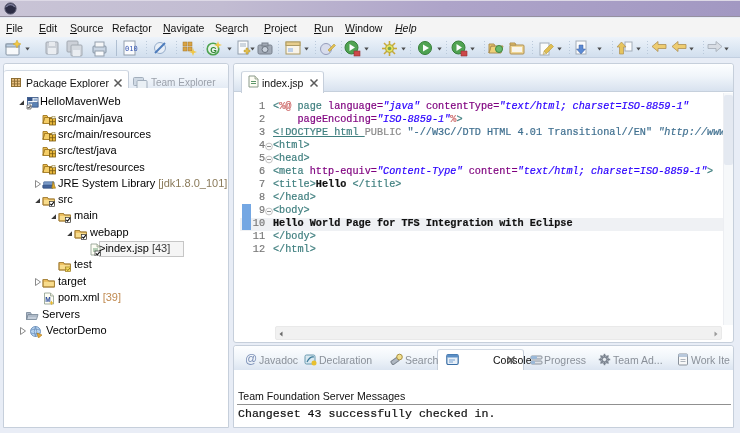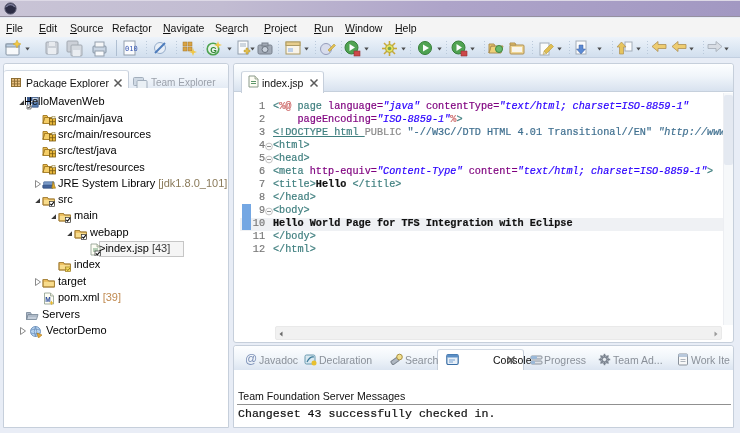--- a/index.html
+++ b/index.html
@@ -22,21 +22,21 @@
 <div class="abs" style="left:0;top:18px;width:740px;height:19px;background:#F4F4F4;font-size:10.5px;color:#101010;">
 <span class="abs" style="left:6px;top:4px;"><u>F</u>ile</span>
 <span class="abs" style="left:39px;top:4px;"><u>E</u>dit</span>
 <span class="abs" style="left:70px;top:4px;"><u>S</u>ource</span>
 <span class="abs" style="left:112px;top:4px;">Refac<u>t</u>or</span>
 <span class="abs" style="left:163px;top:4px;"><u>N</u>avigate</span>
 <span class="abs" style="left:215px;top:4px;">Se<u>a</u>rch</span>
 <span class="abs" style="left:264px;top:4px;"><u>P</u>roject</span>
 <span class="abs" style="left:314px;top:4px;"><u>R</u>un</span>
 <span class="abs" style="left:345px;top:4px;"><u>W</u>indow</span>
-<span class="abs" style="left:395px;top:4px;"><u>H</u>elp</span>
+<span class="abs" style="left:395px;top:4px;font-style:italic;"><u>H</u>elp</span>
 </div>
 
 <div class="abs" style="left:0;top:37px;width:740px;height:21px;background:linear-gradient(180deg,#EDF3FA 0%,#DCE7F3 60%,#D2DFEE 100%);border-bottom:1px solid #C2CFE0;"></div>
 <div style="opacity:0.88;">
 <svg class="abs" style="left:5px;top:40px;" width="17" height="17" viewBox="0 0 17 17">
       <rect x="1" y="4" width="13" height="11" rx="1" fill="#FDFDFD" stroke="#7A8A9A"></rect>
 <rect x="1" y="4" width="13" height="3" fill="#B8CCE0" stroke="#7A8A9A"></rect>
 <path d="M12 0 L13.2 2.8 L16 4 L13.2 5.2 L12 8 L10.8 5.2 L8 4 L10.8 2.8 Z" fill="#F4C430" stroke="#C89A10" stroke-width="0.5"></path>
     </svg>
 <svg class="abs" style="left:25px;top:47px;" width="5" height="4" viewBox="0 0 5 4">
@@ -239,21 +239,21 @@
   </svg>
 <svg class="abs" style="left:26px;top:95.5px;" width="14" height="14" viewBox="0 0 14 14">
     <rect x="1.5" y="1.5" width="10.5" height="9.5" fill="#F2F6FA" stroke="#44618C" stroke-width="0.9"></rect>
 <rect x="1.5" y="1.5" width="5" height="3.5" fill="#35558A"></rect>
 <rect x="7.5" y="2.5" width="3.5" height="2.5" fill="#9AB4D6"></rect>
 <rect x="2.5" y="6" width="3.5" height="2" fill="#7A96BC"></rect>
 <path d="M6.5 6.5 L12 6.5 L12 11 L6.5 11 Z" fill="#5A82B4" stroke="#35558A" stroke-width="0.6"></path>
 <path d="M1 13 L1 9 L5 9 L5 13 Z" fill="#fff" stroke="#333" stroke-width="0.6"></path>
 <path d="M1.7 11 L2.7 12.2 L4.5 9.8" fill="none" stroke="#222" stroke-width="0.9"></path>
   </svg>
-<div class="abs" style="left:24px;top:95px;font-size:11px;">HelloMavenWeb</div>
+<div class="abs" style="left:40px;top:95px;font-size:11px;">HelloMavenWeb</div>
 <svg class="abs" style="left:42px;top:113px;" width="14" height="13" viewBox="0 0 14 13">
     <path d="M1 10.5 L2.5 4.5 L11 4.5 L9.5 10.5 Z" fill="#F5CE68" stroke="#A07820" stroke-width="0.9"></path>
 <path d="M1 10.5 L1 2.5 L5 2.5 L6 4.5 L2.5 4.5 Z" fill="#EDBE50" stroke="#A07820" stroke-width="0.9"></path>
 <rect x="7.5" y="5.5" width="6" height="6.5" fill="#E8B83C" stroke="#7A5A10" stroke-width="0.8"></rect>
 <line x1="7.5" y1="8.7" x2="13.5" y2="8.7" stroke="#7A5A10" stroke-width="0.8"></line>
 <line x1="10.5" y1="5.5" x2="10.5" y2="12" stroke="#7A5A10" stroke-width="0.8"></line>
 <rect x="10" y="3.5" width="3" height="2" fill="#FDF6E0" stroke="#9A8A50" stroke-width="0.6"></rect>
   </svg>
 <div class="abs" style="left:58px;top:112px;font-size:11px;">src/main/java</div>
 <svg class="abs" style="left:42px;top:129px;" width="14" height="13" viewBox="0 0 14 13">
@@ -339,21 +339,21 @@
   </svg>
 <div class="abs" style="left:99px;top:242px;font-size:11px;">&gt;index.jsp <span style="color:#3A3A3A;">[43]</span></div>
 <svg class="abs" style="left:58px;top:259px;" width="13" height="13" viewBox="0 0 13 13">
     <path d="M1 11 L1 3.5 L5.5 3.5 L6.5 5 L12.5 5 L12.5 11 Z" fill="#F2C963" stroke="#A8843C" stroke-width="0.9"></path>
 <path d="M1 5 L6 5" stroke="#E0AA50" stroke-width="0.8"></path>
 <path d="M1.8 10.2 L1.8 5.8 L11.7 5.8 L11.7 10.2" fill="#F8DC8C" stroke="none"></path>
 <path d="M1 11 L1 3.5 L5.5 3.5 L6.5 5 L12.5 5 L12.5 11 Z" fill="none" stroke="#A8843C" stroke-width="0.9"></path>
     <rect x="7.5" y="8" width="5" height="4.5" fill="#F8DE60" stroke="#9A7A20" stroke-width="0.7"></rect>
     <path d="M8.3 10 L10 11.5 L11.8 9" fill="none" stroke="#8A6A10" stroke-width="0.9"></path>
   </svg>
-<div class="abs" style="left:74px;top:258px;font-size:11px;">index</div>
+<div class="abs" style="left:74px;top:258px;font-size:11px;">test</div>
 <svg class="abs" style="left:34px;top:278px;" width="8" height="8" viewBox="0 0 8 8">
     <path d="M1.5 0.5 L6.5 4 L1.5 7.5 Z" fill="#fff" stroke="#8A8A8A"></path>
   </svg>
 <svg class="abs" style="left:42px;top:276px;" width="13" height="13" viewBox="0 0 13 13">
     <path d="M1 11 L1 3.5 L5.5 3.5 L6.5 5 L12.5 5 L12.5 11 Z" fill="#F2C963" stroke="#A8843C" stroke-width="0.9"></path>
 <path d="M1 5 L6 5" stroke="#E0AA50" stroke-width="0.8"></path>
 <path d="M1.8 10.2 L1.8 5.8 L11.7 5.8 L11.7 10.2" fill="#F8DC8C" stroke="none"></path>
 <path d="M1 11 L1 3.5 L5.5 3.5 L6.5 5 L12.5 5 L12.5 11 Z" fill="none" stroke="#A8843C" stroke-width="0.9"></path>
   </svg>
 <div class="abs" style="left:58px;top:275px;font-size:11px;">target</div>

